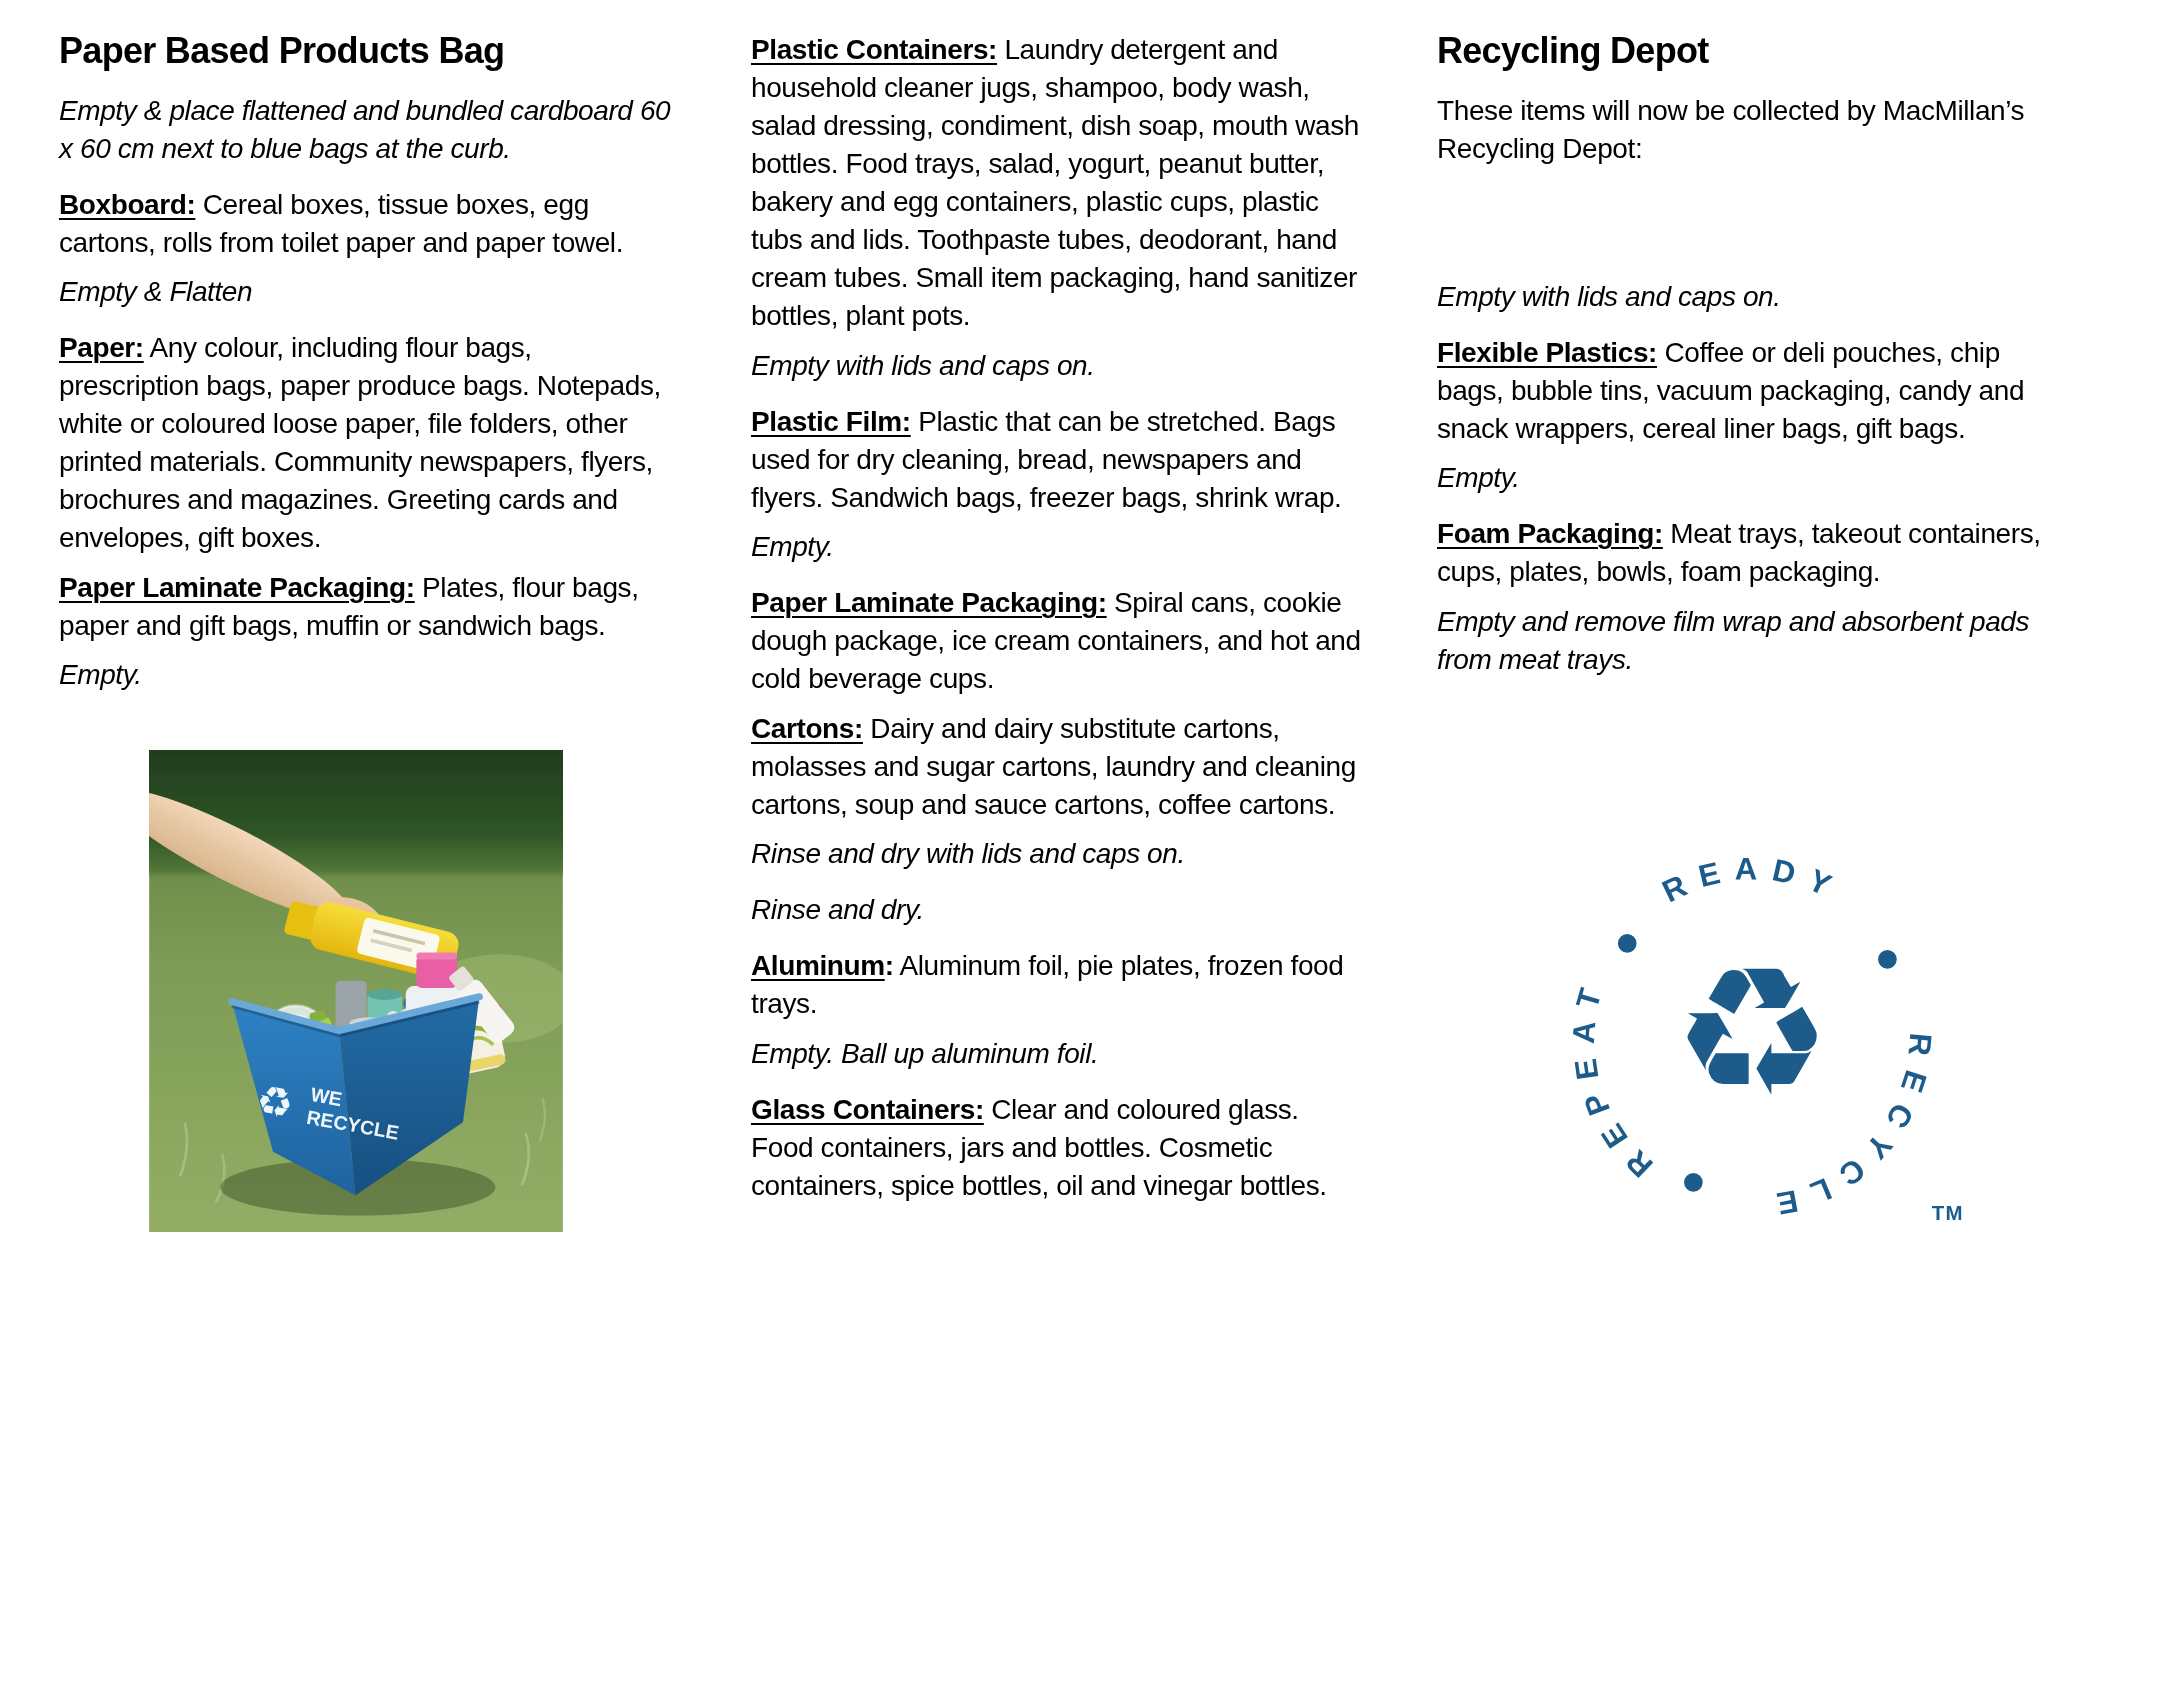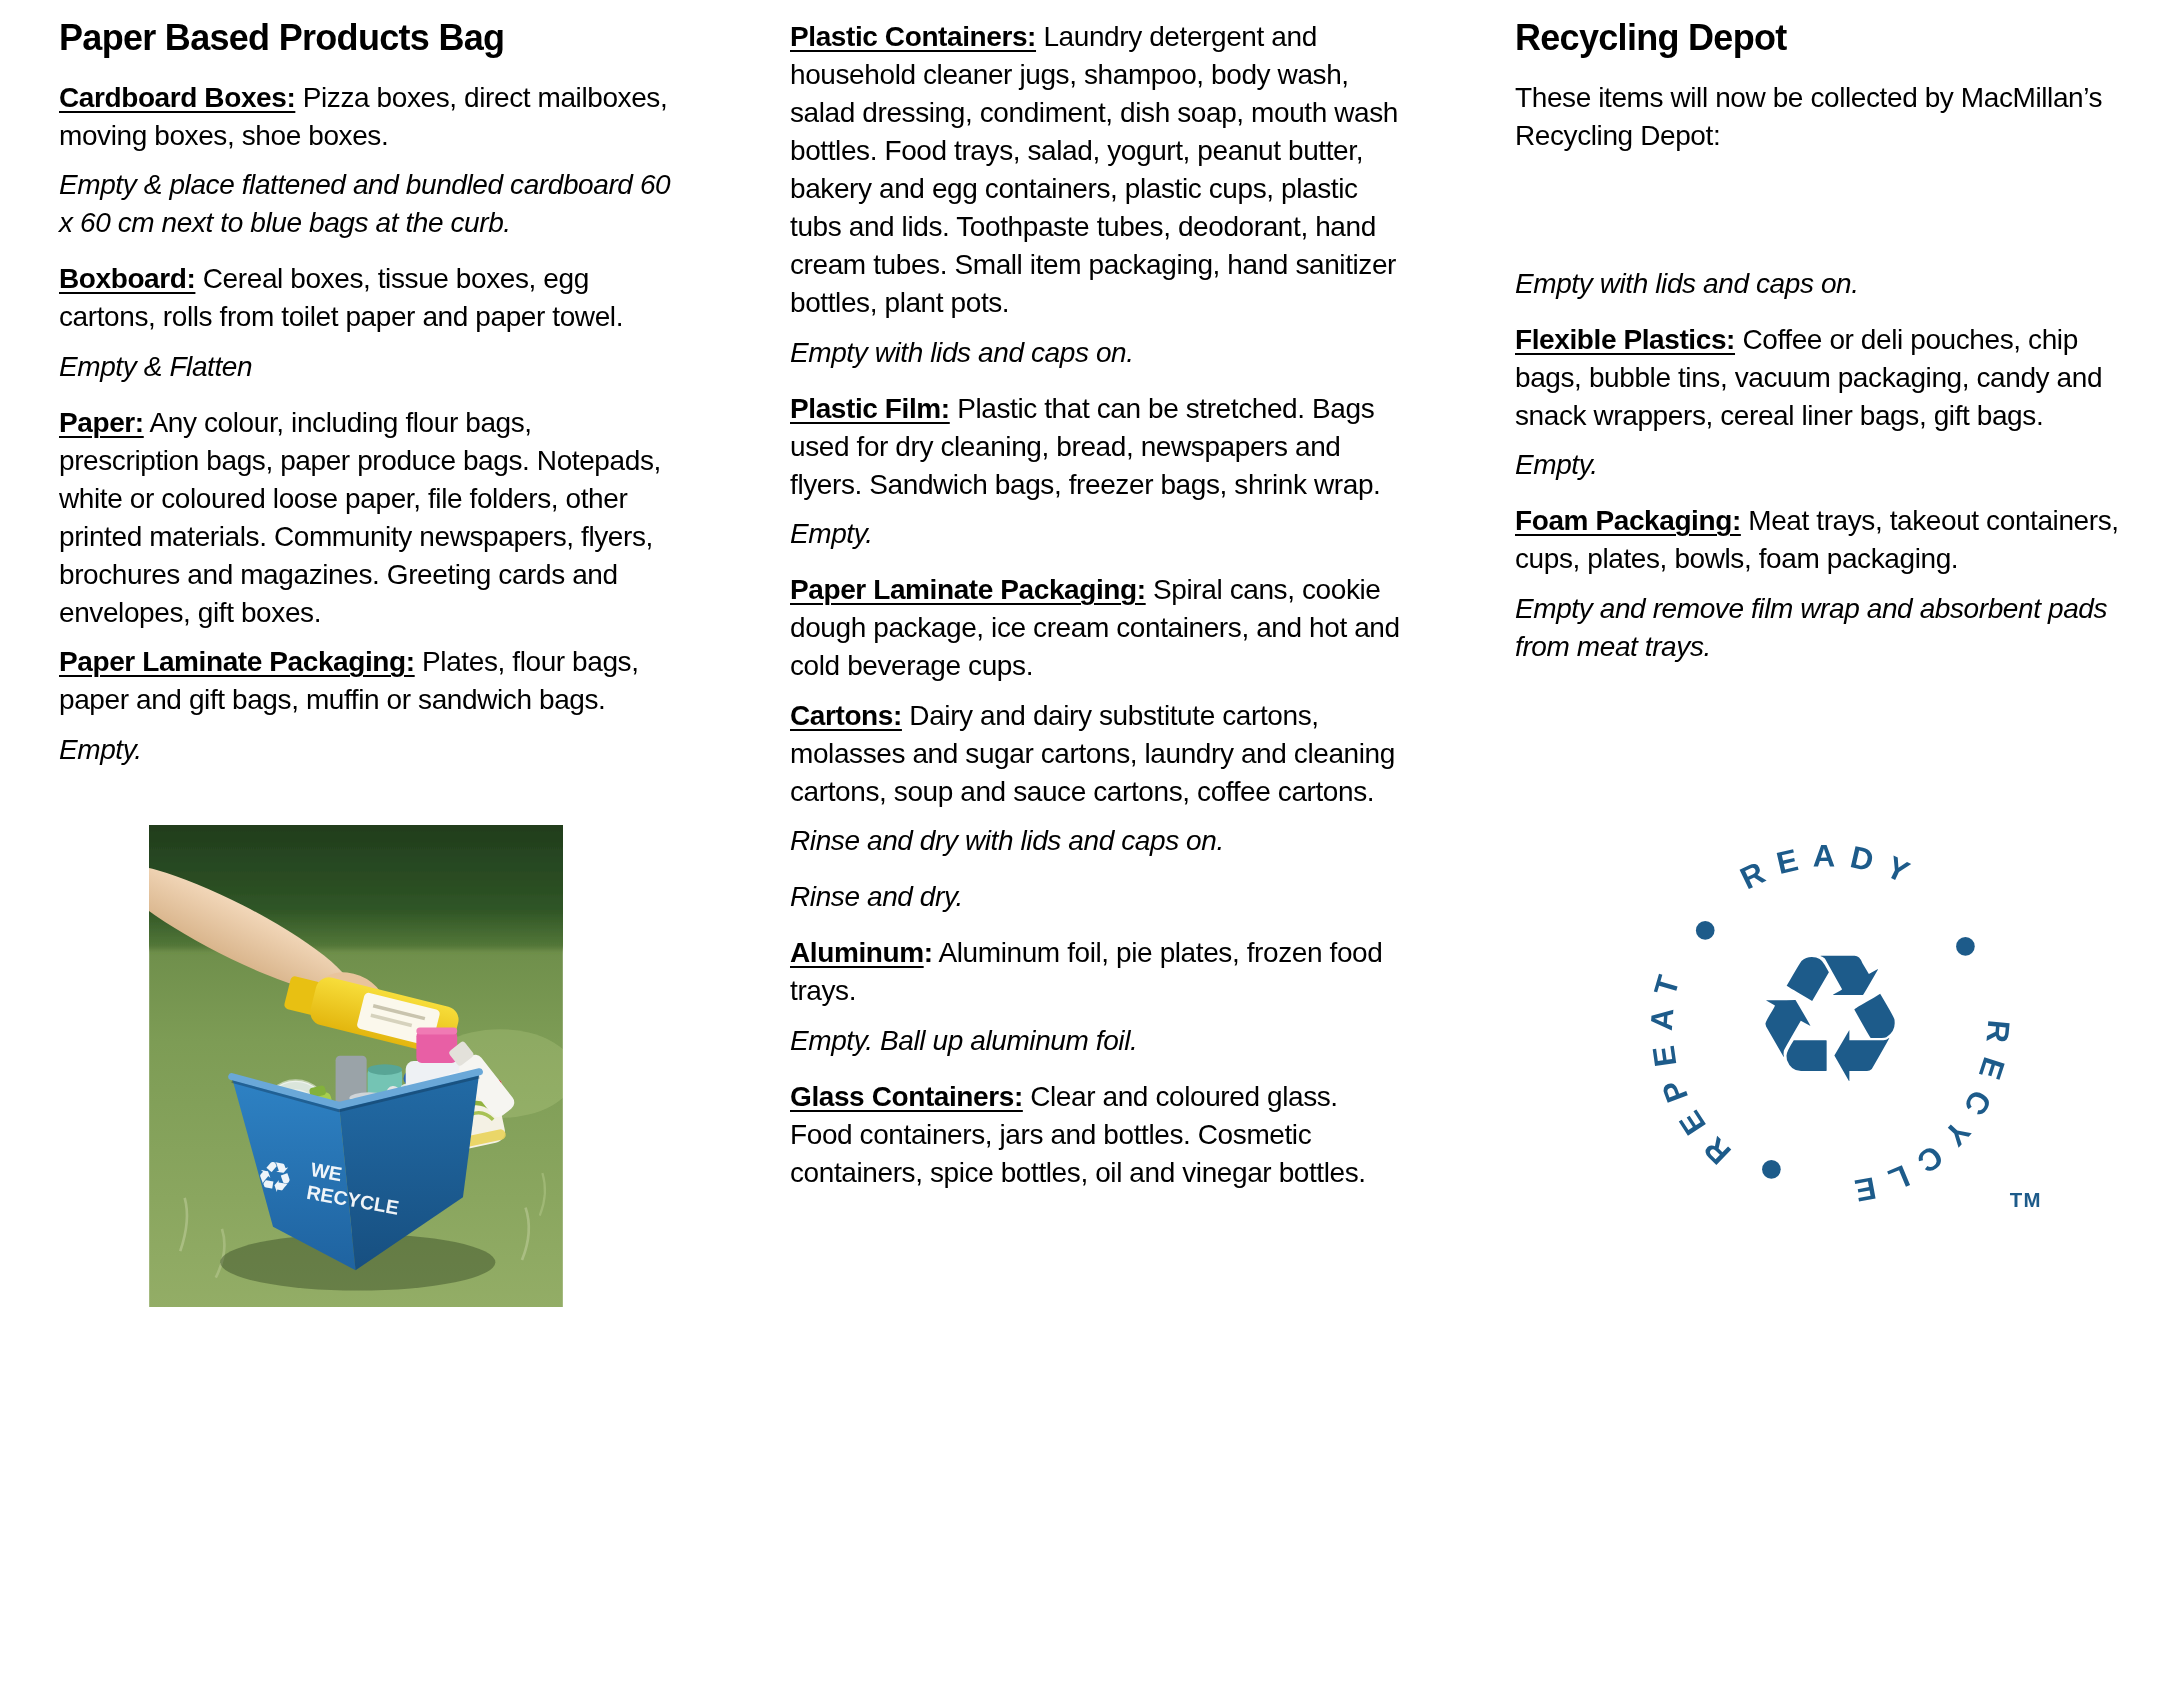--- a/index.html
+++ b/index.html
@@ -1,21 +1,21 @@
 <!DOCTYPE html>
 <html style="font-size:7px"><head>
 <meta charset="utf-8">
 <style>
   html,body{margin:0;padding:0;background:#ffffff;}
   body{
     width:2183px;height:1687px;overflow:hidden;
     font-family:"Liberation Sans", sans-serif;color:#000;
     -webkit-font-smoothing:antialiased;
   }
-  .page{box-sizing:border-box;display:flex;gap:113px;padding:18px 36px 0 59px;}
+  .page{box-sizing:border-box;display:flex;gap:74px;padding:31px 36px 0 59px;}
   .col{flex:none;}
   .col1{width:618px;}
   .col2{width:612px;}
   .col3{width:631px;}
   .title{font-size:36px;line-height:1.12;font-weight:700;margin:0 0 20.4px 0;letter-spacing:-0.7px;}
   .entry,.note,.intro{font-size:28px;line-height:38px;margin:0 0 11.5px 0;letter-spacing:-0.4px;}
   .note{font-style:italic;margin:0 0 18px 0;}
   .intro{margin:0 0 110px 0;}
   .term{font-weight:700;text-decoration:underline;text-decoration-thickness:2.2px;text-underline-offset:4px;}
   .sep{font-weight:700;}
@@ -24,21 +24,20 @@
   .logo-wrap{width:444px;margin:141px 0 0 93px;}
 </style>
 </head>
 <body>
 
 <div class="page">
 
   <section class="col col1">
     <h1 class="title">Paper Based Products Bag</h1>
 
-    <p class="entry"><span class="term">Cardboard Boxes:</span><span class="sep"></span> <span class="desc">Pizza boxes, direct mailboxes, moving boxes, shoe boxes.</span></p>
     <p class="note">Empty &amp; place flattened and bundled cardboard 60 x 60 cm next to blue bags at the curb.</p>
 
     <p class="entry"><span class="term">Boxboard:</span><span class="sep"></span> <span class="desc">Cereal boxes, tissue boxes, egg cartons, rolls from toilet paper and paper towel.</span></p>
     <p class="note">Empty &amp; Flatten</p>
 
     <p class="entry"><span class="term">Paper:</span><span class="sep"></span> <span class="desc">Any colour, including flour bags, prescription bags, paper produce bags. Notepads, white or coloured loose paper, file folders, other printed materials. Community newspapers, flyers, brochures and magazines. Greeting cards and envelopes, gift boxes.</span></p>
 
     <p class="entry"><span class="term">Paper Laminate Packaging:</span><span class="sep"></span> <span class="desc">Plates, flour bags, paper and gift bags, muffin or sandwich bags.</span></p>
     <p class="note">Empty.</p>
 

